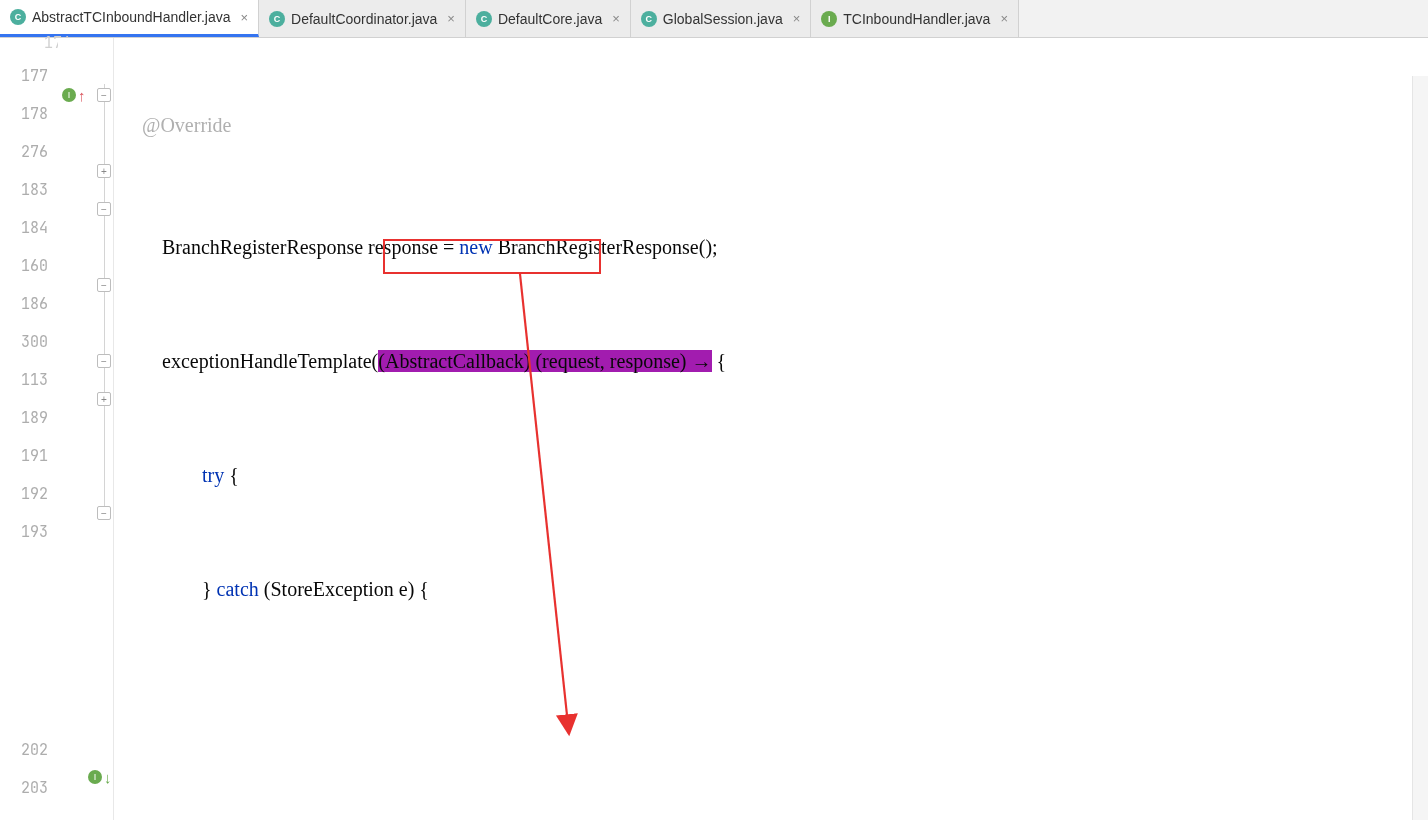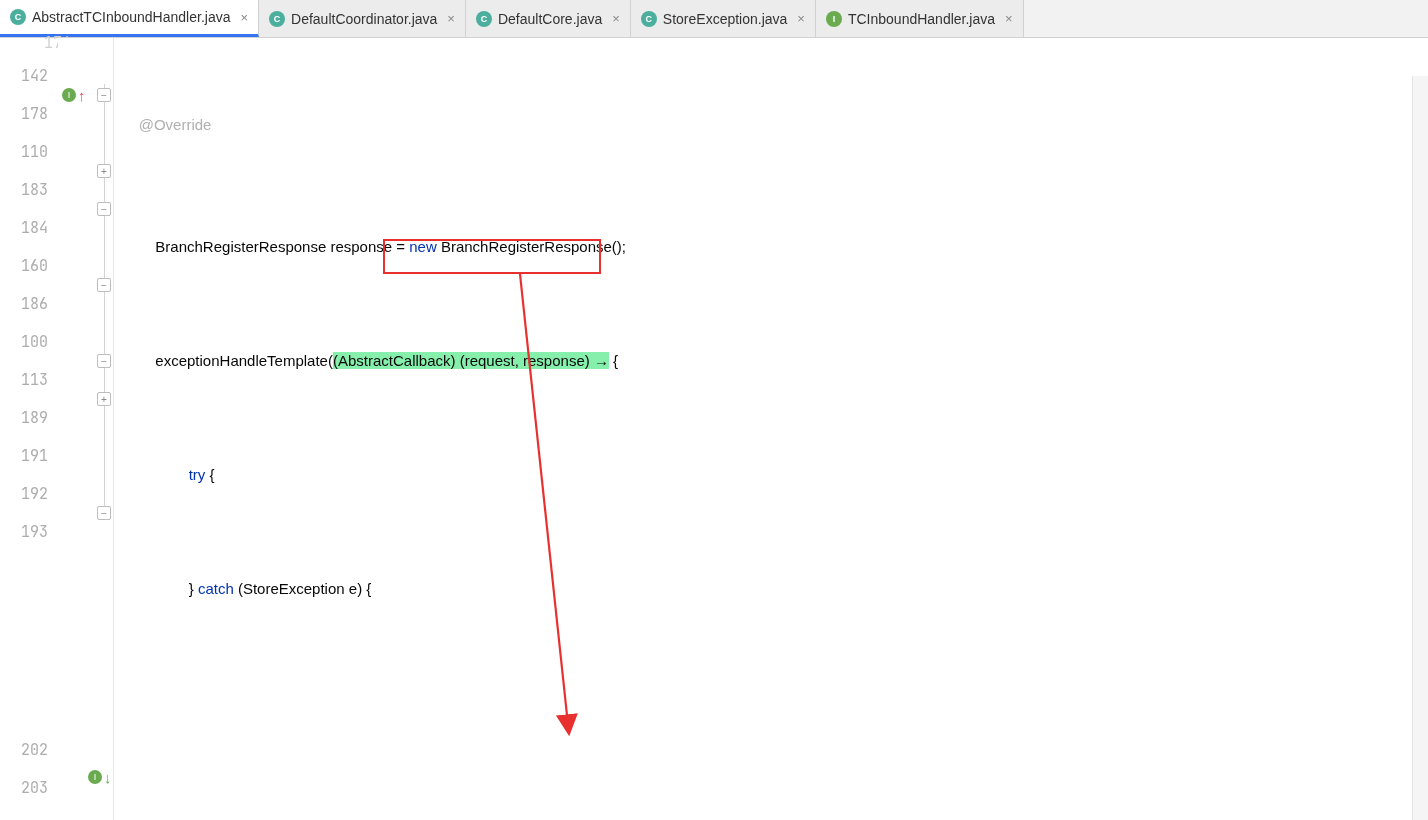--- a/index.html
+++ b/index.html
@@ -18,25 +18,25 @@
   .gutter-nums { width: 58px; background: #ffffff; text-align: right; padding-top: 0; color: #adadad; font-family: "Consolas","JetBrains Mono",monospace; font-size: 15px; line-height: 38px; }
   .gutter-nums div { padding-right: 10px; height: 38px; }
   .gutter-marks { width: 56px; background: #ffffff; border-right: 1px solid #e8e8e8; position: relative; }
   .mark { position: absolute; left: 0; width: 100%; height: 38px; display: flex; align-items: center; gap: 4px; padding-left: 4px; }
   .impl-icon { width: 14px; height: 14px; border-radius: 50%; display: inline-flex; align-items: center; justify-content: center; color: #fff; font-size: 9px; background: #6aab4f; }
   .arrow-up { color: #db5860; font-size: 15px; font-weight: bold; margin-left: -2px; }
   .arrow-down { color: #6aab4f; font-size: 15px; font-weight: bold; margin-left: -2px; }
   .fold { position: absolute; right: 2px; width: 14px; height: 14px; border: 1px solid #bdbdbd; background: #fff; border-radius: 2px; display: flex; align-items: center; justify-content: center; font-size: 10px; color: #888; }
   .fold-line { position: absolute; right: 8px; width: 1px; background: #d4d4d4; }
   
-  .code { flex: 1; font-family: Liberation Sans, sans-serif; font-size: 15px; line-height: 38px; white-space: pre; color: #080808; overflow: hidden; position: relative; }
+  .code { flex: 1; font-family: Liberation Serif, serif; font-size: 20px; line-height: 38px; white-space: pre; color: #080808; overflow: hidden; position: relative; }
   .code-line { height: 38px; padding-left: 8px; }
   .k { color: #0033b3; }
   .mname { color: #00627a; }
-  .hl-green { background: #86efac; text-align: center; }
+  .hl-green { background: #a21caf; text-align: center; }
   .half-top { color: #b0b0b0; position: relative; top: -8px; }
   
   .red-box { position: absolute; border: 2px solid #e8312f; pointer-events: none; }
   .red-arrow-svg { position: absolute; pointer-events: none; }
   
   .right-scroll { position: absolute; right: 0; top: 38px; width: 16px; height: calc(100% - 38px); background: #f5f5f5; border-left: 1px solid #e5e5e5; }
 </style>
 </head>
 <body>
 
@@ -51,41 +51,41 @@
     <span class="tab-name">DefaultCoordinator.java</span>
     <span class="close">×</span>
   </div>
   <div class="tab">
     <span class="icon-circle ic-c">C</span>
     <span class="tab-name">DefaultCore.java</span>
     <span class="close">×</span>
   </div>
   <div class="tab">
     <span class="icon-circle ic-c">C</span>
-    <span class="tab-name">StoreException.java</span>
+    <span class="tab-name">GlobalSession.java</span>
     <span class="close">×</span>
   </div>
   <div class="tab">
     <span class="icon-circle ic-i">I</span>
     <span class="tab-name">TCInboundHandler.java</span>
     <span class="close">×</span>
   </div>
 </div>
 
 <div class="editor-area">
   <div class="gutter-nums" id="lnGutter">
       <div style="height: 19px; line-height: 10px; color: rgb(208, 208, 208); padding-left: 44px;">176</div>
-      <div>142</div>
+      <div>177</div>
       <div>178</div>
-      <div>110</div>
+      <div>276</div>
       <div>183</div>
       <div>184</div>
       <div>160</div>
       <div>186</div>
-      <div>100</div>
+      <div>300</div>
       <div>113</div>
       <div>189</div>
       <div>191</div>
       <div>192</div>
       <div>193</div>
       <div style="height: 30px;"></div>
       <div style="height: 30px;"></div>
       <div style="height: 30px;"></div>
       <div style="height: 30px;"></div>
       <div style="height: 30px;"></div>

